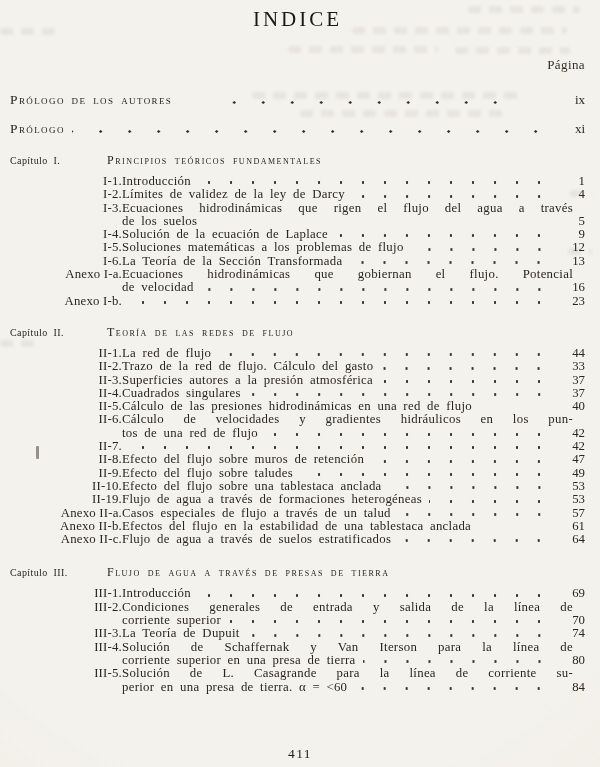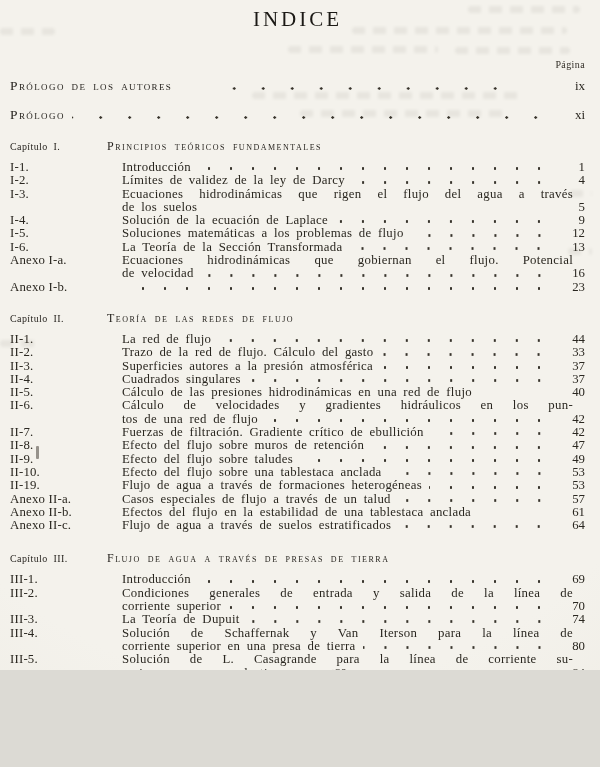--- a/index.html
+++ b/index.html
@@ -1,18 +1,18 @@
 <!DOCTYPE html>
 <html><head>
 <meta charset="utf-8">
 <style>
   html,body{margin:0;padding:0;background:#dcdad4;}
   .page{
     position:relative;
-    width:600px;height:670px;
+    width:600px;height:767px;
     margin:0 auto;
     box-sizing:border-box;
     padding:5px 15px 0 10px;
     background:
       radial-gradient(ellipse 130% 110% at 48% 42%, #f4f2ec 55%, #edeae2 88%, #e7e4db 100%);
     color:#2a2720;
     font-family:"Liberation Serif","DejaVu Serif",serif;
     overflow:hidden;
   }
   .title{
@@ -20,30 +20,30 @@
     text-align:center;
     font-size:21px;
     line-height:24px;
     letter-spacing:3px;
     color:#1b1915;
     font-weight:500;
   }
   .pagina-label{
     margin-top:27px;
     text-align:right;
-    font-size:10px;
+    font-size:13px;
     line-height:13px;
     letter-spacing:0.4px;
     color:#332f28;
   }
   .front-row{
     display:flex;align-items:baseline;
     font-size:13.5px;line-height:16px;
   }
-  .front-row.r1{margin-top:7px;gap:40px;}
+  .front-row.r1{margin-top:21px;gap:40px;}
   .front-row.r2{margin-top:13px;}
   .front-label{
     font-variant:small-caps;
     letter-spacing:1.4px;word-spacing:2px;
     white-space:nowrap;color:#221f1a;
   }
   .chapter{margin:0;}
   .chapter.c1{margin-top:15px;}
   .chapter.c2{margin-top:16px;}
   .chapter.c3{margin-top:18px;}
@@ -55,21 +55,21 @@
   }
   .chap-title{
     font-variant:small-caps;
     font-size:12px;letter-spacing:1.5px;word-spacing:2.5px;
     white-space:nowrap;color:#221f1a;
   }
   .entries{margin-top:6px;}
   .entry{display:flex;font-size:12.8px;line-height:13.3px;}
   .num{
     flex:0 0 112px;box-sizing:border-box;
-    padding-right:8px;
+    text-align:right;padding-right:0;
     white-space:nowrap;letter-spacing:0.2px;
   }
   .ebody{flex:1;min-width:0;}
   .cont{
     display:block;
     text-align:justify;text-align-last:justify;
     padding-right:12px;
     word-spacing:2px;letter-spacing:0.3px;
     white-space:normal;
   }
@@ -280,21 +280,20 @@
                 <span class="etxt">tos de una red de flujo</span>
                 <span class="dots"></span>
                 <span class="pg">42</span>
               </span>
             </div>
           </div>
           <div class="entry">
             <span class="num">II-7.</span>
             <div class="ebody">
               <span class="lastrow">
-                <span class="etxt">Fuerzas de filtración. Gradiente crítico de ebullición</span>
                 <span class="dots"></span>
                 <span class="pg">42</span>
               </span>
             </div>
           </div>
           <div class="entry">
             <span class="num">II-8.</span>
             <div class="ebody">
               <span class="lastrow">
                 <span class="etxt">Efecto del flujo sobre muros de retención</span>

